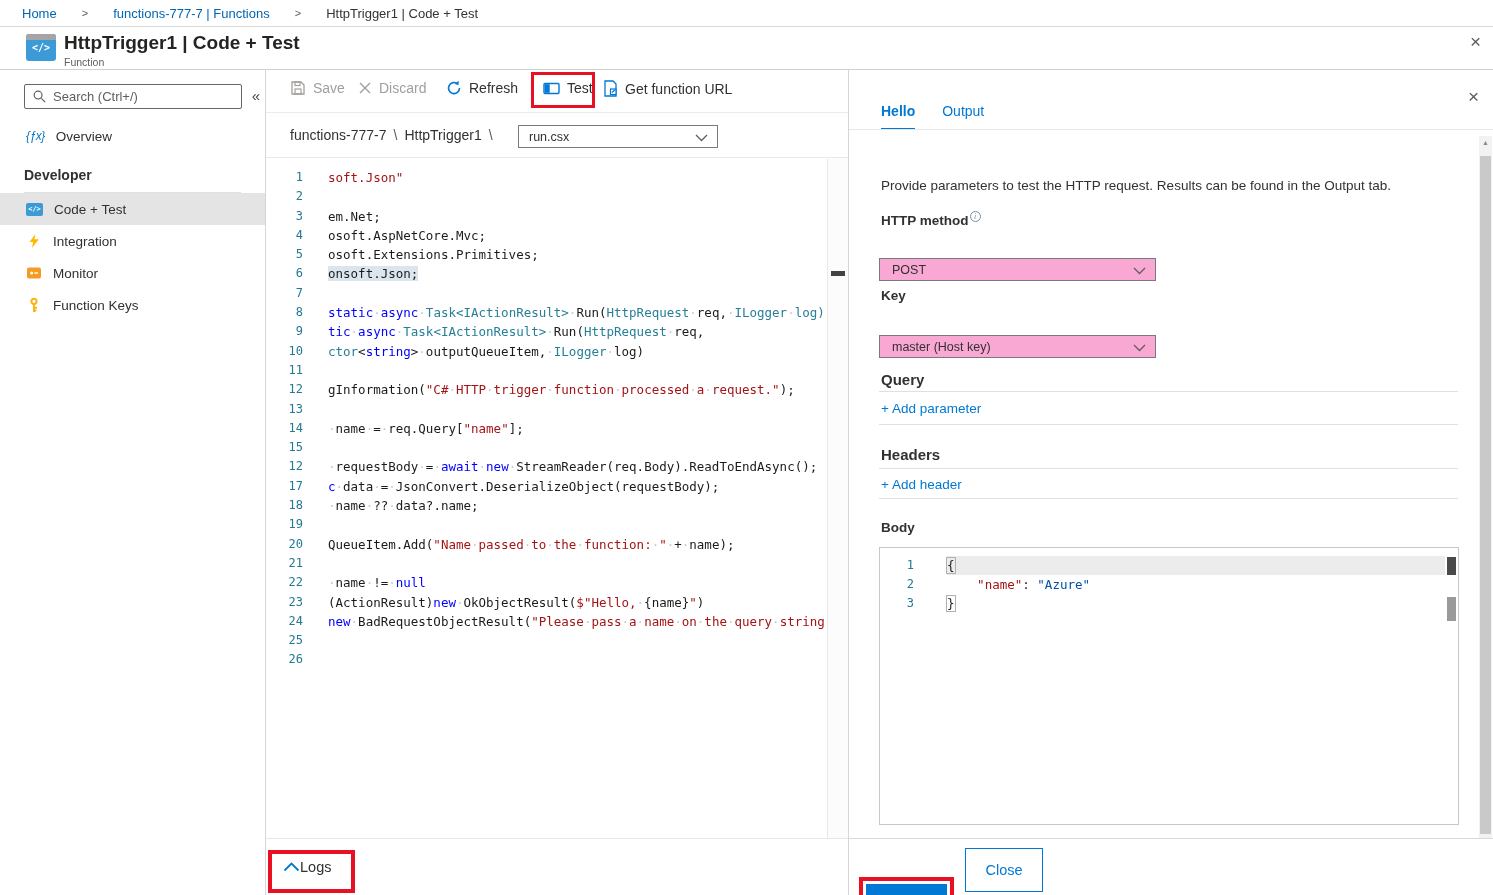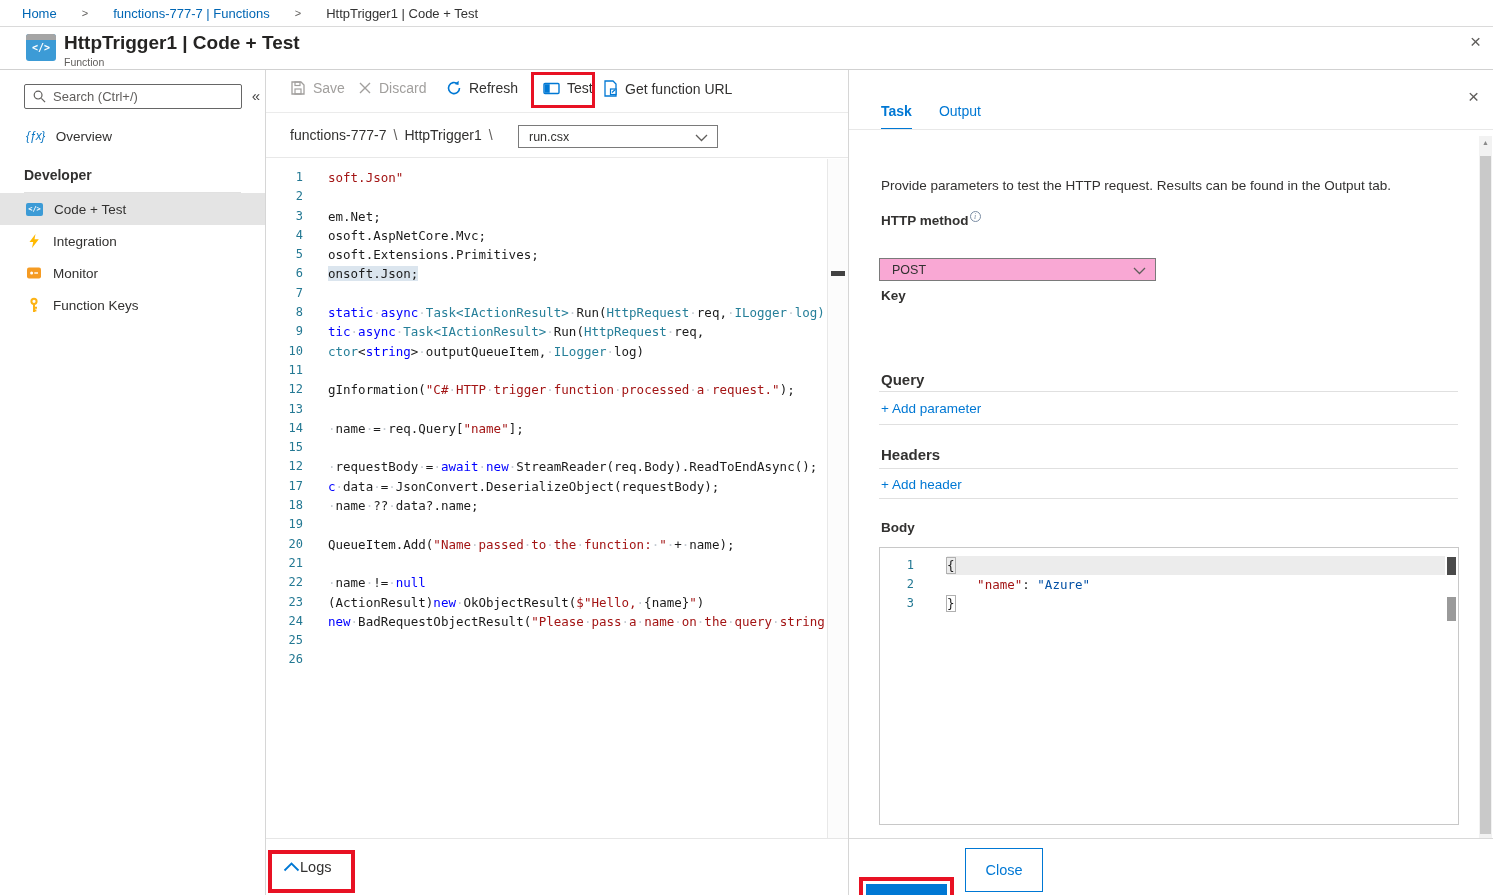--- a/index.html
+++ b/index.html
@@ -319,38 +319,44 @@
         <span>Logs</span>
       </div>
       <div class="callout callout-logs"></div>
     </div>
   </div>
 
   <div class="testpanel">
     <div class="panel-close">×</div>
 
     <div class="tabs">
-      <span class="tab active">Task</span>
+      <span class="tab active">Hello</span>
       <span class="tab">Output</span>
     </div>
     <div class="tabline"></div>
 
     <div class="desc">Provide parameters to test the HTTP request. Results can be found in the Output tab.</div>
 
     <div class="fieldlabel" style="top:141px">
       <span>HTTP method</span><span class="info-icon">i</span>
     </div>
     <div class="mselect" style="top:164px">
       <span>POST</span>
       <svg width="13" height="8" viewBox="0 0 13 8">
         <path d="M1 1 L6.5 6.5 L12 1" fill="none" stroke="#605e5c" stroke-width="1.3"></path>
       </svg>
     </div>
 
     <div class="fieldlabel" style="top:218px">Key</div>
+    <div class="mselect" style="top:241px">
+      <span>master (Host key)</span>
+      <svg width="13" height="8" viewBox="0 0 13 8">
+        <path d="M1 1 L6.5 6.5 L12 1" fill="none" stroke="#605e5c" stroke-width="1.3"></path>
+      </svg>
+    </div>
 
     <div class="secthead" style="top:301px">Query</div>
     <div class="sectrule" style="top:321px"></div>
     <div class="addlink" style="top:331px">+ Add parameter</div>
     <div class="sectrule" style="top:354px"></div>
 
     <div class="secthead" style="top:376px">Headers</div>
     <div class="sectrule" style="top:398px"></div>
     <div class="addlink" style="top:407px">+ Add header</div>
     <div class="sectrule" style="top:428px"></div>

